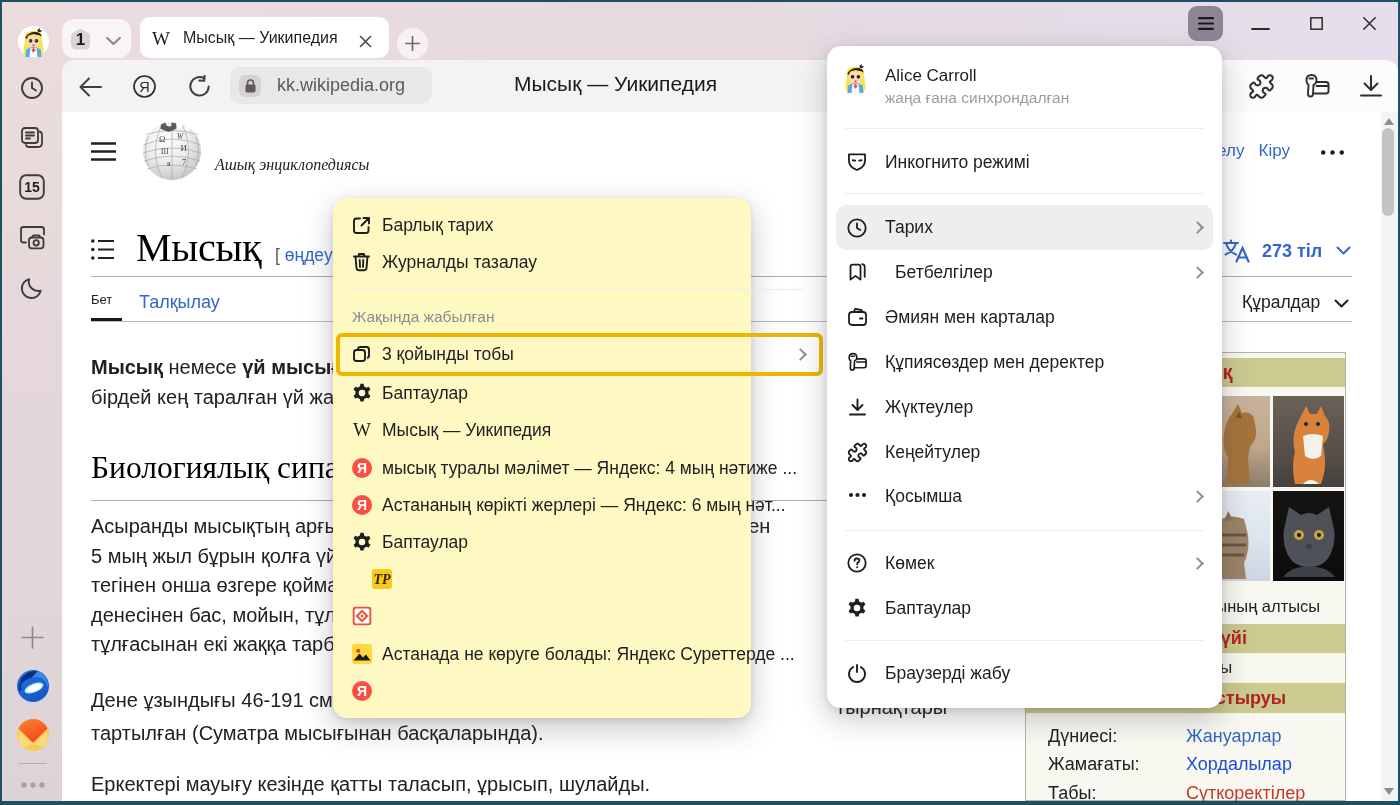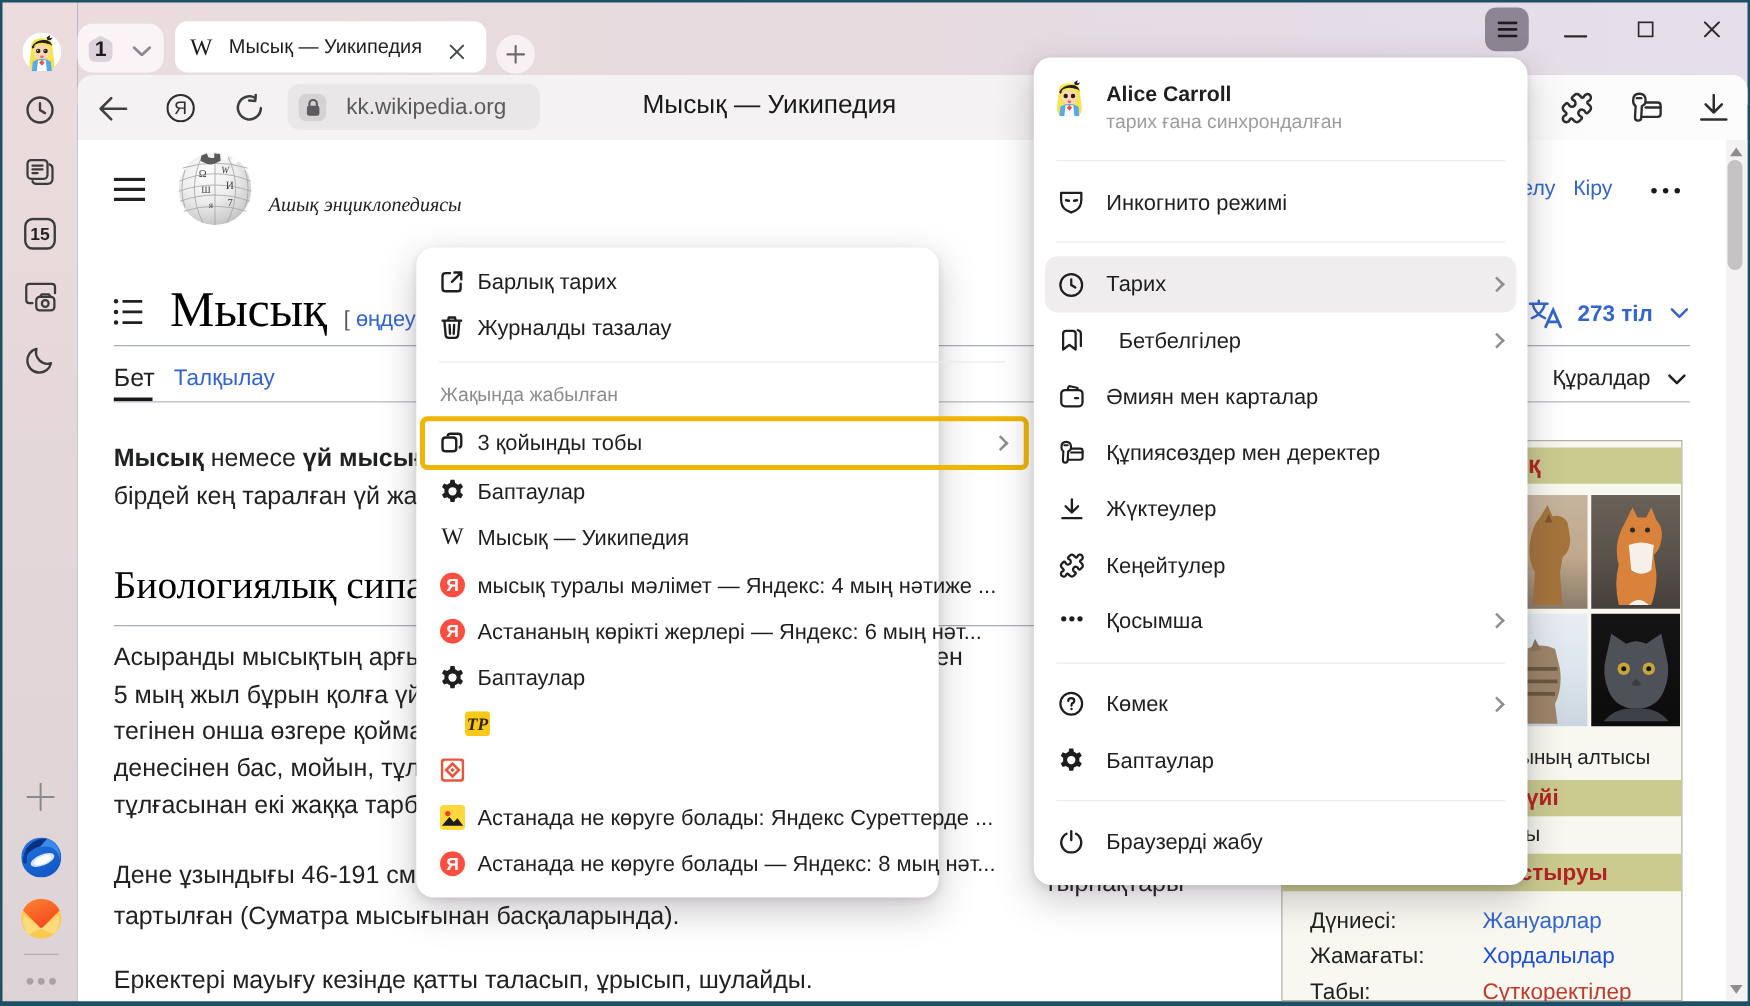--- a/index.html
+++ b/index.html
@@ -9,21 +9,21 @@
   #sidebar { left:2px; top:2px; width:60px; height:799px;
     background:linear-gradient(180deg,#ecdcdd 0%,#e6d8da 40%,#e1d5d7 75%,#ddd3d6 100%); }
   #titlebar { left:62px; top:2px; width:1336px; height:82px;
     background:linear-gradient(90deg,#eadcde 0%,#e7dade 45%,#e4dce6 75%,#e6dfeb 100%); }
   #toolbar { left:62px; top:60px; width:1336px; height:52px; background:linear-gradient(90deg,#f4f2f3 0%,#f4f2f3 55%,#fbfafb 75%,#fdfcfd 100%);
     border-radius:12px 12px 0 0; }
   #content { left:62px; top:112px; width:1336px; height:689px; background:#fff; overflow:hidden; }
   .ic { position:absolute; }
   .ic svg { display:block; }
   
-  #menuC { left:333px; top:198px; width:418px; height:520px; background:#ffffff; border-radius:14px;
+  #menuC { left:333px; top:198px; width:418px; height:520px; background:#fef9c3; border-radius:14px;
     box-shadow:0 10px 30px rgba(60,50,60,.28), 0 2px 6px rgba(60,50,60,.12); }
   #menuR { left:827px; top:46px; width:395px; height:662px; background:#fff; border-radius:14px;
     box-shadow:0 10px 30px rgba(60,50,60,.28), 0 2px 6px rgba(60,50,60,.12); }
   .mtxt { position:absolute; font-size:17.5px; color:#1e1e1e; white-space:nowrap; }
   .chev { position:absolute; width:9px; height:9px; border-right:2px solid #8f8f8f; border-top:2px solid #8f8f8f; transform:rotate(45deg); }
   .sep { position:absolute; height:1px; background:#ececec; }
 </style>
 </head>
 <body>
 <div id="sidebar" class="abs">
@@ -302,21 +302,21 @@
       <path d="M7 2 H23 M7 10.5 H23 M7 19 H23"></path>
       <circle cx="1.8" cy="2" r="1.8" fill="#202122" stroke="none"></circle>
         <circle cx="1.8" cy="10.5" r="1.8" fill="#202122" stroke="none"></circle>
         <circle cx="1.8" cy="19" r="1.8" fill="#202122" stroke="none"></circle>
     </svg>
   </div>
   <div class="abs" style="left:74px;top:112px;font-family:'Liberation Serif',serif;font-size:40px;letter-spacing:-0.2px;color:#000;">Мысық</div>
   <div class="abs" style="left:213px;top:133px;font-size:17.5px;color:#54595d;">[ <span style="color:#3366cc">өңдеу | қайнарын өңдеу</span> ]</div>
   <div class="abs" style="left:29px;top:164px;width:1261px;height:1px;background:#a7adb4;"></div>
 
-  <div class="abs" style="left:29px;top:180px;font-size:20px;color:#202122;">Бет</div>
+  <div class="abs" style="left:29px;top:180px;font-size:13px;color:#202122;">Бет</div>
   <div class="abs" style="left:77px;top:180px;font-size:18px;color:#3366cc;">Талқылау</div>
   <div class="abs" style="left:29px;top:206px;width:31px;height:3px;background:#181818;"></div>
   <div class="abs" style="left:29px;top:209px;width:1261px;height:1px;background:#b5bac0;"></div>
 
   <div class="ic" style="left:1160px;top:127px;">
     <svg width="28" height="24" viewBox="0 0 28 24" fill="none" stroke="#3366cc" stroke-width="2" stroke-linecap="round">
       <path d="M2 4 H16 M9 1.5 V4 M4 4 Q6 12 14 15.5 M14 4 Q12 12 3.5 15.5"></path>
       <path d="M14.5 22.5 L20.5 9 L26.5 22.5 M16.5 18.5 H24.5" stroke-width="2.2"></path>
     </svg>
   </div>
@@ -478,42 +478,41 @@
         <path d="M1.5 16.5 L7.5 9.5 L11 13.5 L14 10.5 L18.5 16.5 Z" fill="#1c1c1c"></path>
       </svg>
   </div>
   <div class="mtxt" style="left:49px;top:446px;">Астанада не көруге болады: Яндекс Суреттерде ...</div>
   <div class="ic" style="left:19px;top:483px;">
     <svg width="20" height="20" viewBox="0 0 20 20">
         <circle cx="10" cy="10" r="10" fill="#fc4f41"></circle>
         <text x="10" y="14.8" text-anchor="middle" font-size="14" font-weight="bold" fill="#fff" font-family="Liberation Sans">Я</text>
       </svg>
   </div>
-  <div class="mtxt" style="left:49px;top:483px;">Астанада не көруге болады — Яндекс: 8 мың нәт...</div>
 </div>
 <div id="menuR" class="abs">
 
   <div class="ic" style="left:13px;top:16px;">
     <svg width="31" height="31" viewBox="0 0 33 33">
 
       <path d="M7.5 13 Q6.5 5.5 16.5 5 Q26.5 5.5 25.5 13 L27 25 Q27.5 31 24 32.5 L9 32.5 Q5.5 31 6 25 Z" fill="#f6e44c"></path>
       <path d="M7.8 12.3 Q12 5.2 21 6.7 L23.5 8 Q24.8 9.3 25.2 11.2 L23.2 10 Q16 7.5 8.6 13.8 Z" fill="#20201f"></path>
       <path d="M20.5 4.2 L23.6 2.2 L23 4.9 L25.8 4.3 L23.8 6.6 L21.2 6.2 Z" fill="#20201f"></path>
       <ellipse cx="16.5" cy="16.3" rx="6.8" ry="7.2" fill="#fdd8b2"></ellipse>
       <path d="M9.7 13 Q13 10.5 16.5 10.5 Q20 10.5 23.3 13 L22.5 10.5 Q19.5 8.8 16.5 8.8 Q13.5 8.8 10.5 10.5 Z" fill="#f6e44c"></path>
       <circle cx="13.4" cy="15.8" r="1.9" fill="#23201e"></circle>
       <circle cx="19.6" cy="15.8" r="1.9" fill="#23201e"></circle>
       <ellipse cx="16.5" cy="20.6" rx="1.5" ry="1.1" fill="#ef5c7c"></ellipse>
       <path d="M8.8 25 Q12.5 22.3 16.5 22.3 Q20.5 22.3 24.2 25 L25 33 L8 33 Z" fill="#57a8ec"></path>
       <path d="M13.2 23.6 L19.8 23.6 L20.8 33 L12.2 33 Z" fill="#fafafa"></path>
       <path d="M16.5 23.2 L14.2 25.8 L16.5 28.4 L18.8 25.8 Z" fill="#e8534a"></path>
     </svg>
   </div>
-  <div class="mtxt" style="left:58px;top:20px;font-weight:bold;font-size:17px;">Alice Carroll</div>
-  <div class="mtxt" style="left:58px;top:43px;font-size:15.5px;color:#9d9d9d;">тарих ғана синхрондалған</div>
+  <div class="mtxt" style="left:58px;top:20px;font-weight:normal;font-size:17px;">Alice Carroll</div>
+  <div class="mtxt" style="left:58px;top:43px;font-size:15.5px;color:#9d9d9d;">жаңа ғана синхрондалған</div>
   <div class="sep" style="left:18px;top:82px;width:359px;"></div>
 
   <div class="ic" style="left:20px;top:106px;">
     <svg width="21" height="20" viewBox="0 0 21 20" fill="none" stroke="#1e1e1e" stroke-width="1.9" stroke-linejoin="round">
       <path d="M2 2.5 L19 2.5 L19 8 Q19 14.5 14.5 17 L10.5 19 L6.5 17 Q2 14.5 2 8 Z" transform="scale(0.95)"></path>
       <path d="M5.8 8.2 L8.2 8.6 M12.2 8.6 L14.6 8.2" stroke-width="1.9" stroke-linecap="round"></path>
     </svg>
   </div>
   <div class="mtxt" style="left:58px;top:106px;">Инкогнито режимі</div>
   <div class="sep" style="left:18px;top:147px;width:359px;"></div>

